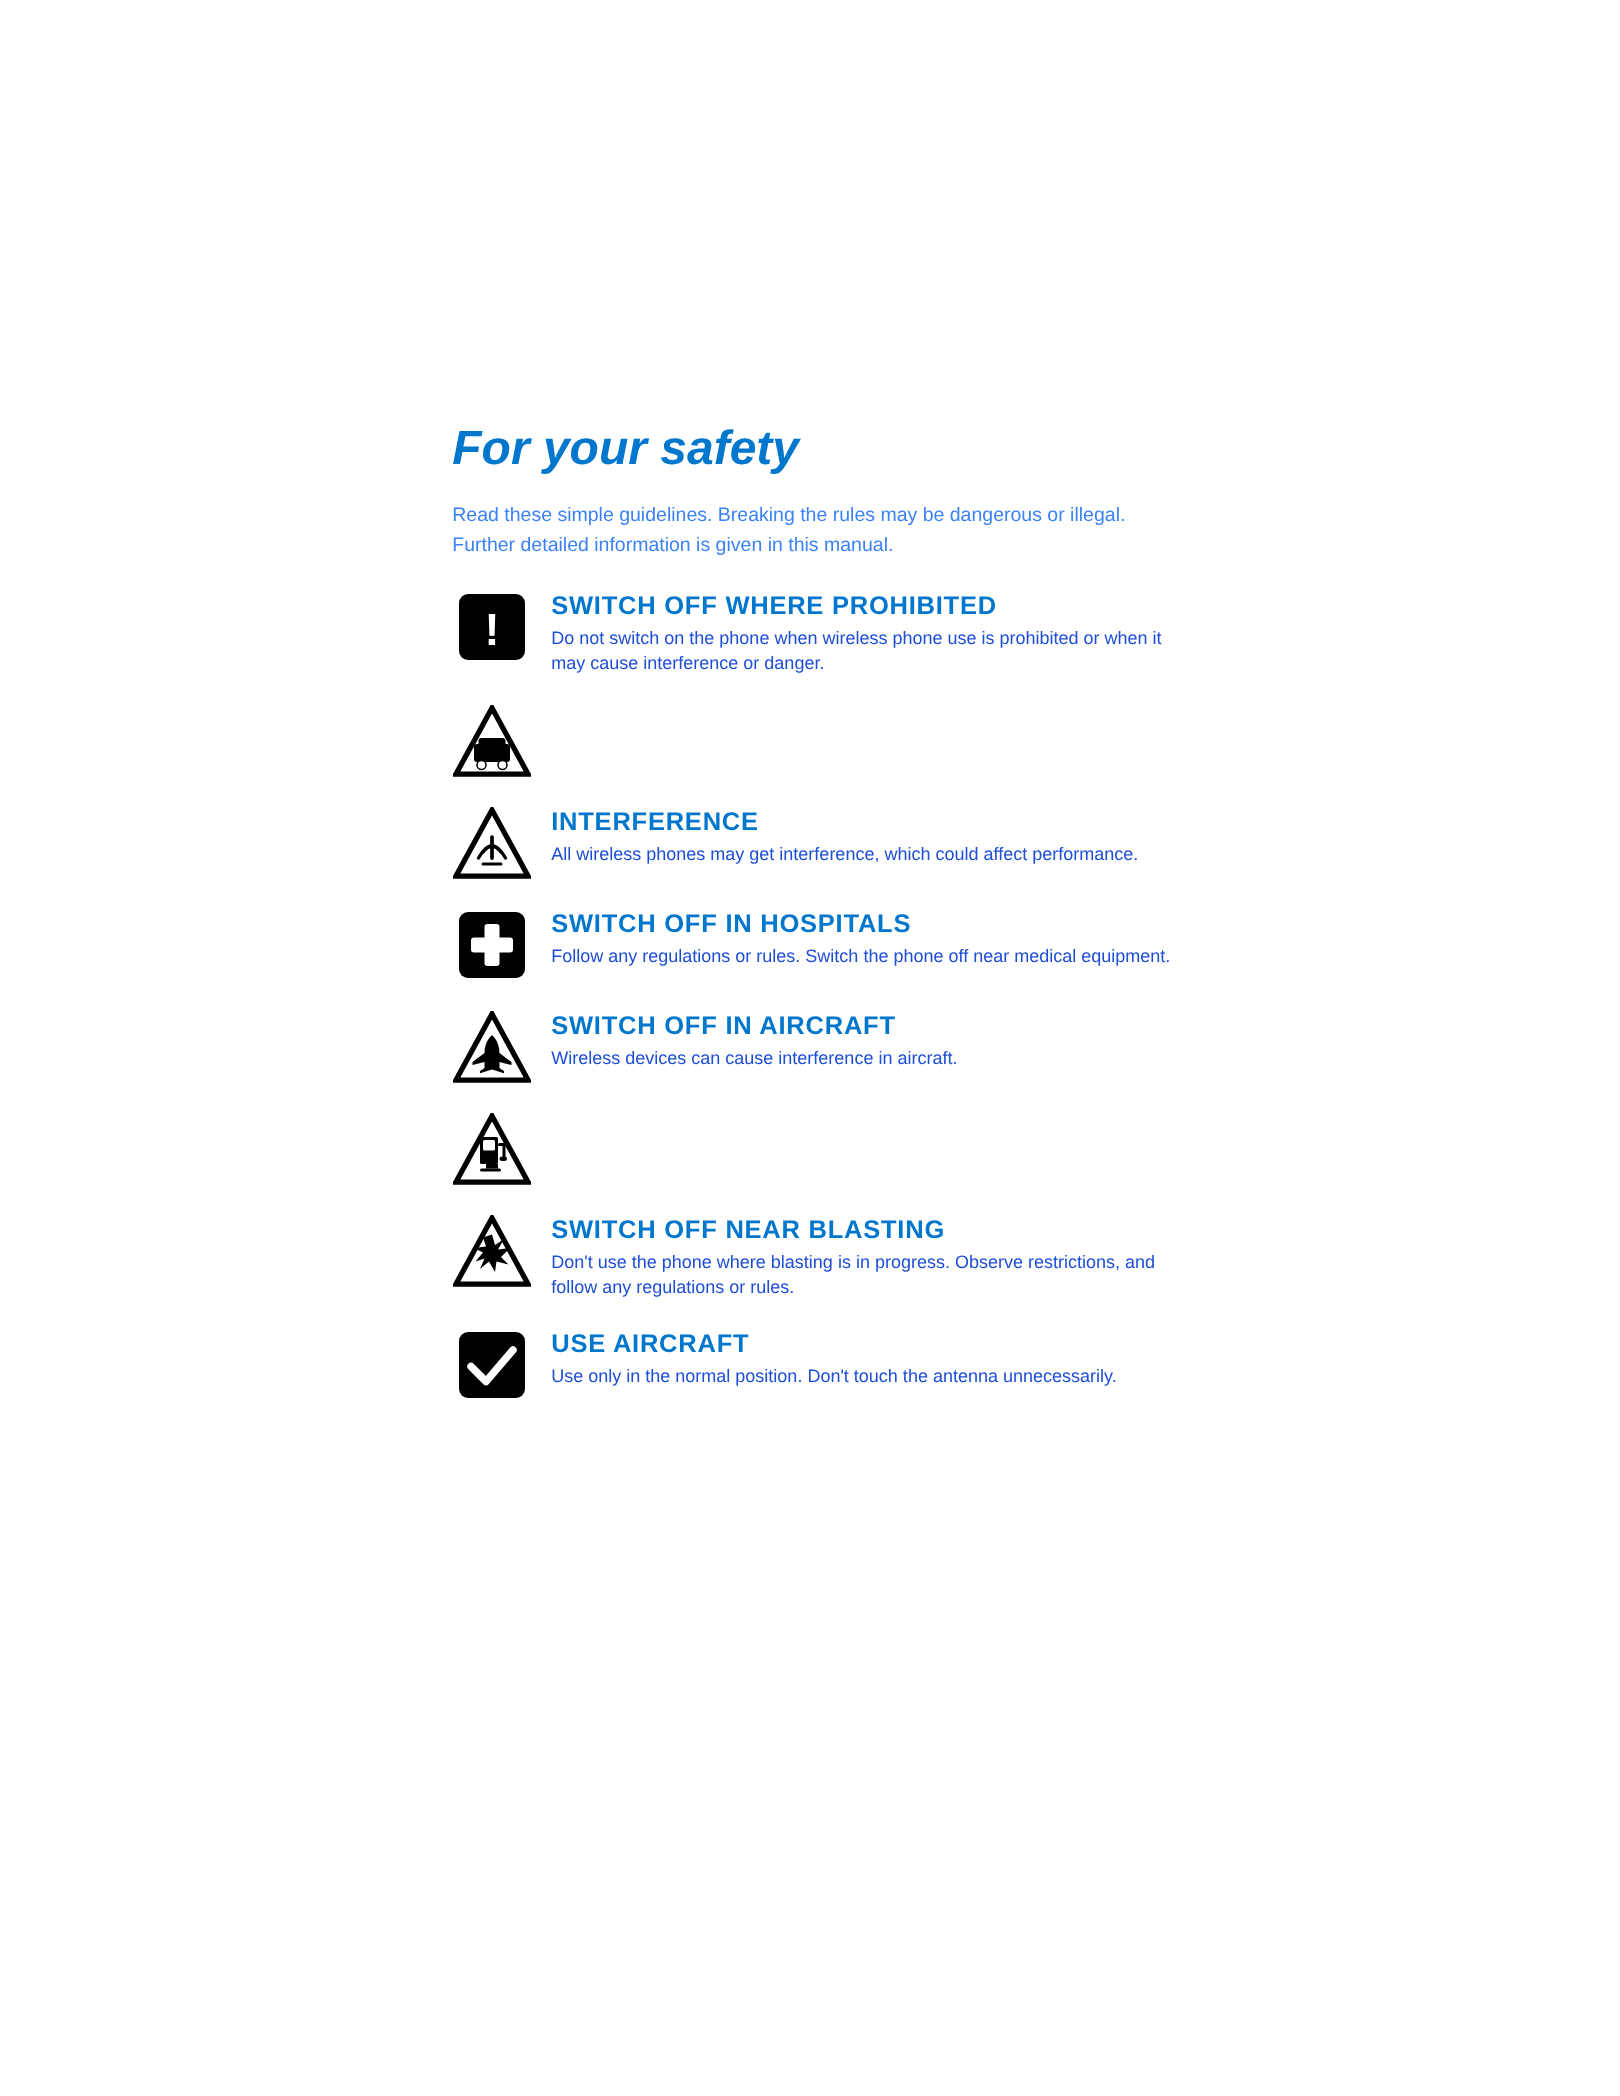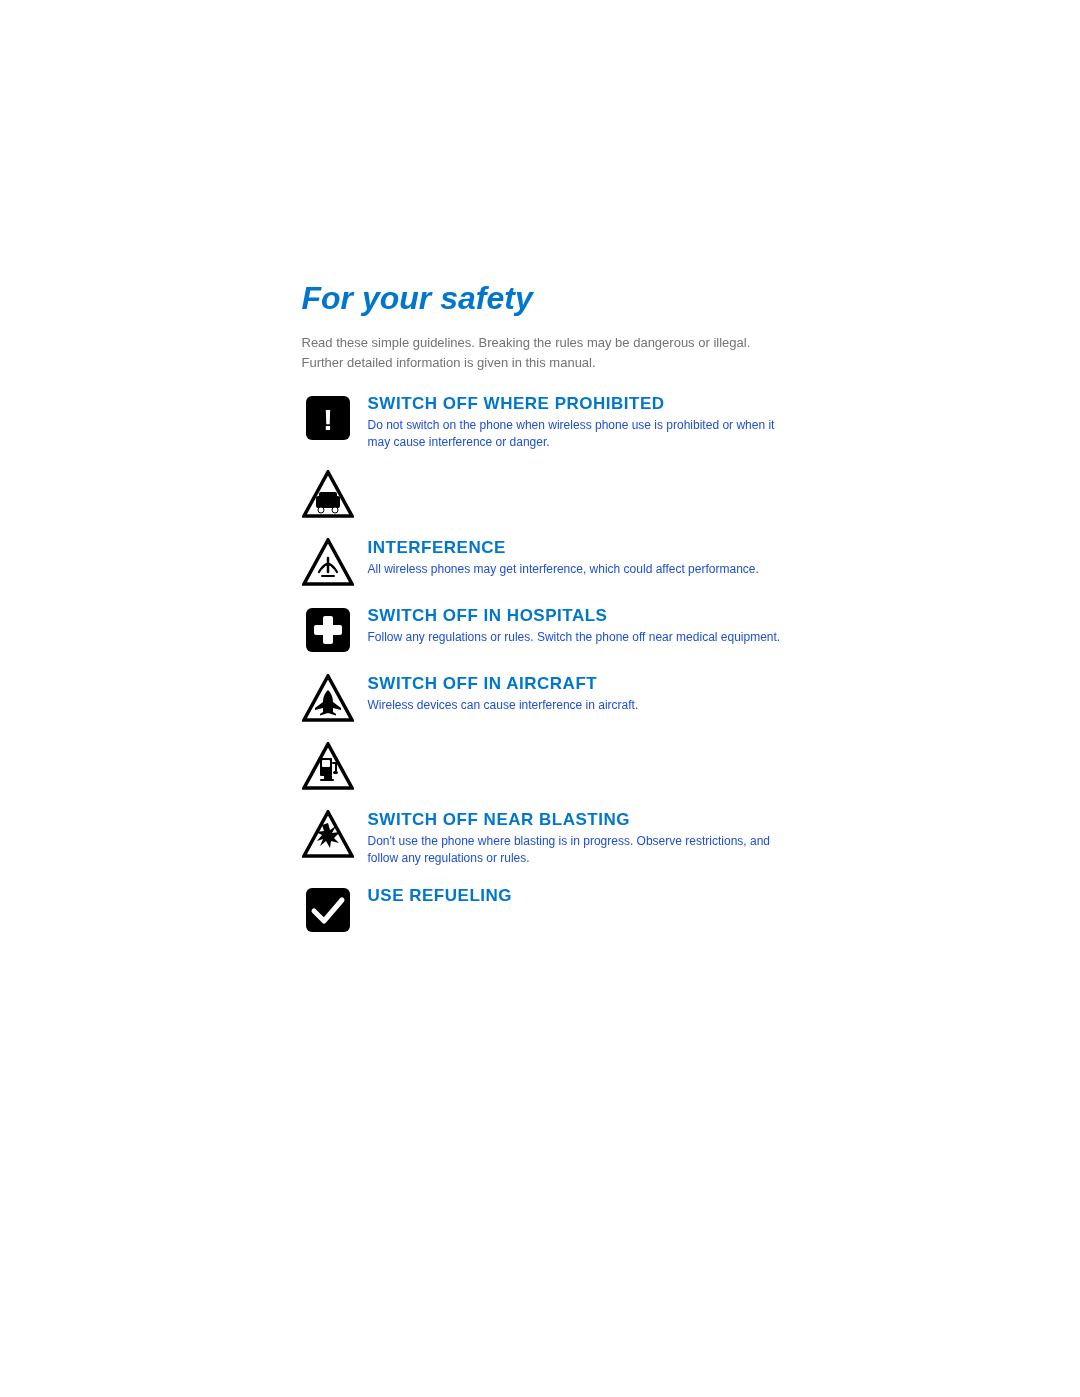--- a/index.html
+++ b/index.html
@@ -27,21 +27,21 @@
     .page-title {
       font-size: 32px;
       font-weight: bold;
       color: #0077cc;
       margin-bottom: 16px;
       font-style: italic;
     }
 
     .intro-text {
       font-size: 13px;
-      color: #737373;
+      color: #3b82f6;
       line-height: 1.5;
       margin-bottom: 20px;
     }
 
     .safety-items {
       display: flex;
       flex-direction: column;
       gap: 0;
     }
 
@@ -209,18 +209,19 @@
 
     <div class="safety-item">
       <div class="icon-container">
         <svg width="48" height="48" viewBox="0 0 48 48">
           <rect x="2" y="2" width="44" height="44" rx="6" ry="6" fill="black"></rect>
 
           <polyline points="10,25 20,35 38,14" fill="none" stroke="white" stroke-width="5" stroke-linecap="round" stroke-linejoin="round"></polyline>
         </svg>
       </div>
       <div class="item-text">
-        <div class="item-title">USE REFUELING</div>
+        <div class="item-title">USE AIRCRAFT</div>
+        <div class="item-desc">Use only in the normal position. Don't touch the antenna unnecessarily.</div>
       </div>
     </div>
 
   </div>
 </div>
 
 </body></html>

